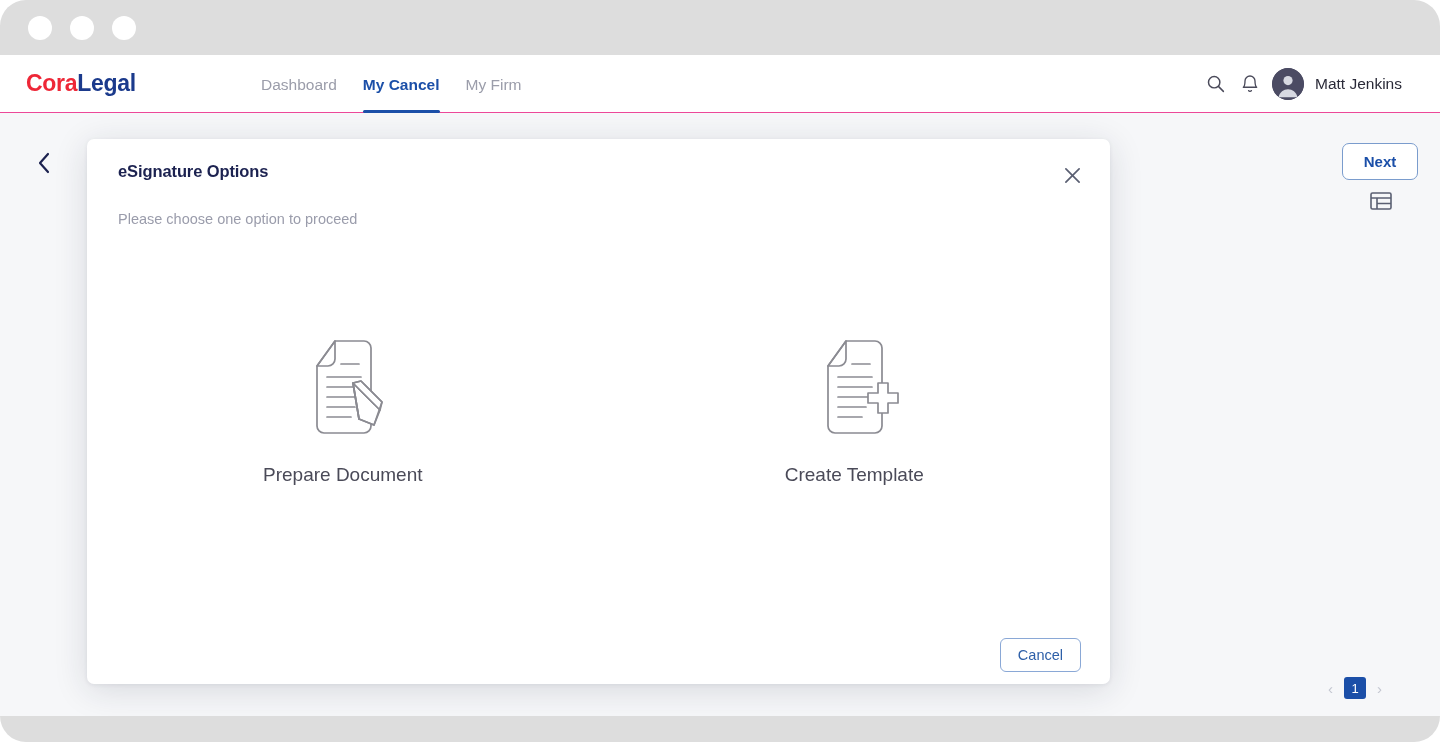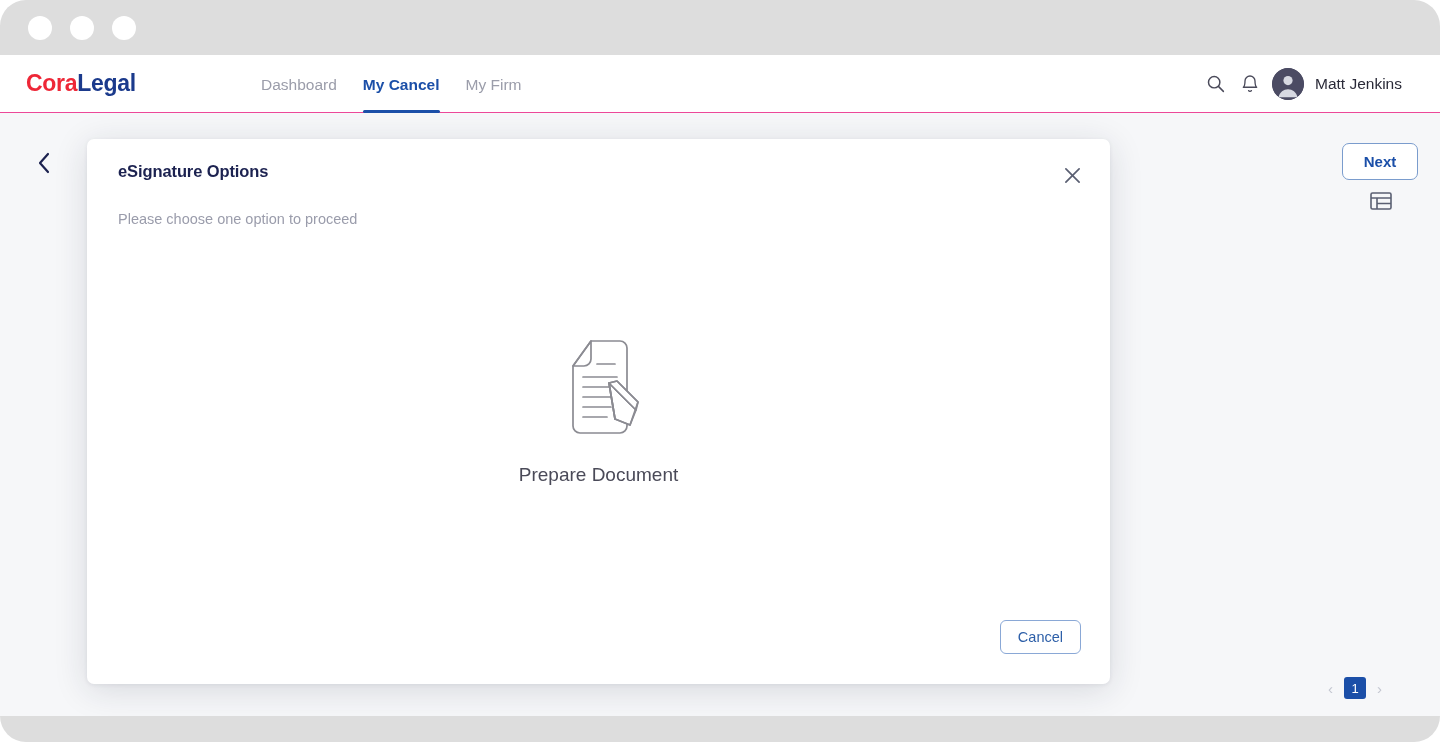--- a/index.html
+++ b/index.html
@@ -260,21 +260,21 @@
   .option-label {
     margin-top: 20px;
     font-size: 19px;
     color: #4a4a58;
     white-space: nowrap;
   }
 
   .modal-footer {
     position: absolute;
     right: 29px;
-    bottom: 30px;
+    bottom: 12px;
     margin-top: 40px;
   }
   .cancel-btn {
     height: 34px;
     min-width: 76px;
     padding: 0 17px;
     border: 1px solid #8aa8d6;
     border-radius: 6px;
     background: #ffffff;
     color: #2d5fa8;
@@ -394,20 +394,36 @@
             <path d="M64 50 L91 77 L85 92 L70 86 Z" fill="#ffffff"></path>
             <path d="M70 56 L85 71"></path>
             <path d="M64 50 L72 48 L93 69 L91 77 Z" fill="#ffffff"></path>
             <path d="M70 86 L64 50"></path>
             <path d="M64 50 L70 86 L85 92 L93 69 L72 48 Z" fill="none"></path>
           </svg>
         </div>
         <div class="option-label">Prepare Document</div>
       </div>
 
+      <div class="option">
+        <div class="option-icon">
+          <svg width="108" height="108" viewBox="0 0 108 108" fill="none" stroke="#8b8b92" stroke-width="1.7" stroke-linecap="round" stroke-linejoin="round">
+            <path d="M28 33 L28 93 a7 7 0 0 0 7 7 l40 0 a7 7 0 0 0 7 -7 L82 15 a7 7 0 0 0 -7 -7 L46 8 Z"></path>
+            <path d="M46 8 L46 26 a7 7 0 0 1 -7 7 L28 33 Z"></path>
+            <line x1="52" y1="31" x2="70" y2="31"></line>
+            <line x1="38" y1="44" x2="72" y2="44"></line>
+            <line x1="38" y1="54" x2="72" y2="54"></line>
+            <line x1="38" y1="64" x2="70" y2="64"></line>
+            <line x1="38" y1="74" x2="66" y2="74"></line>
+            <line x1="38" y1="84" x2="62" y2="84"></line>
+            <path d="M78 50 L88 50 L88 60 L98 60 L98 70 L88 70 L88 80 L78 80 L78 70 L68 70 L68 60 L78 60 Z" fill="#ffffff"></path>
+          </svg>
+        </div>
+        <div class="option-label">Create Template</div>
+      </div>
 
     </div>
 
     <div class="modal-footer">
       <button class="cancel-btn">Cancel</button>
     </div>
   </div>
 
   <div class="frame-bottom"></div>
 </div>

